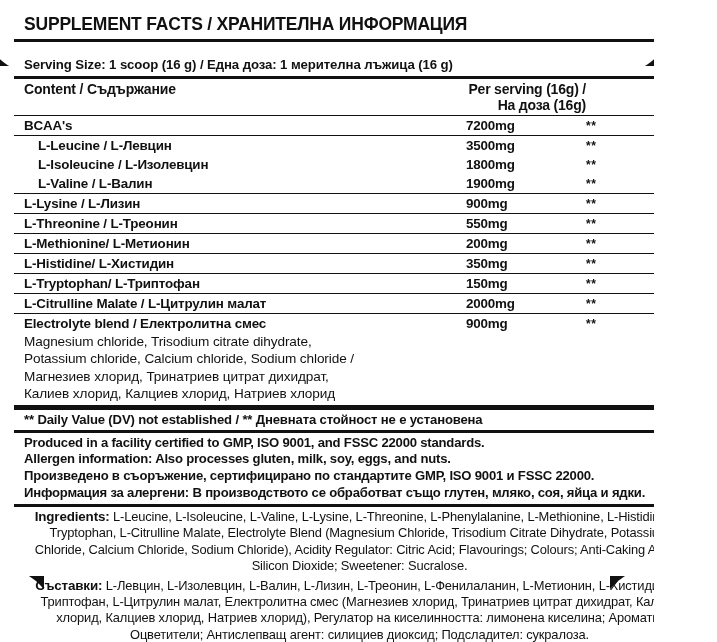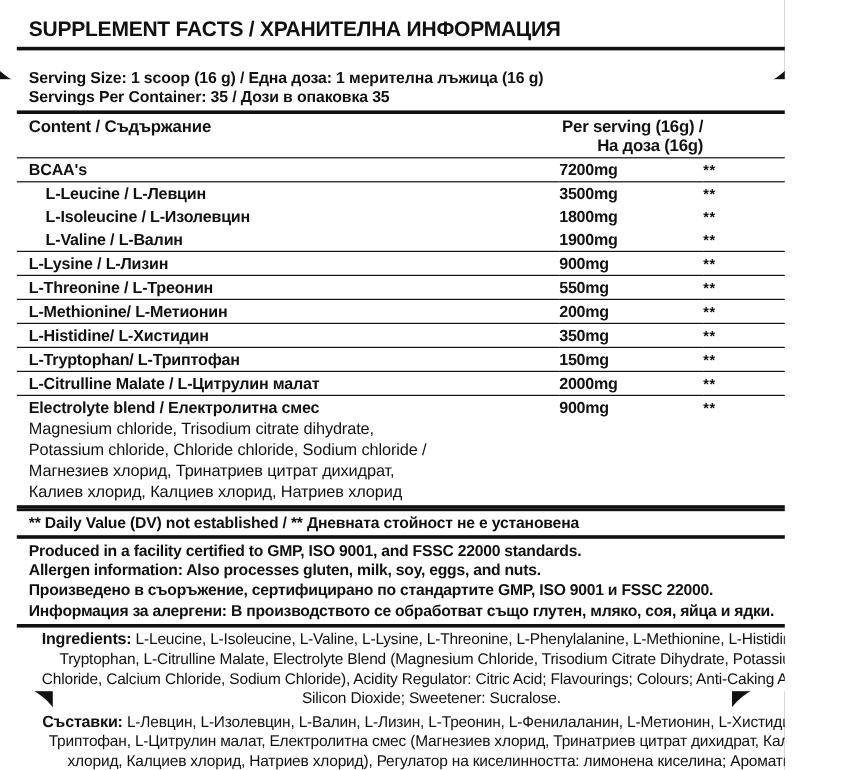--- a/index.html
+++ b/index.html
@@ -176,21 +176,20 @@
   <div class="corner br"></div>
 
   <div id="content">
 
     <div id="title">SUPPLEMENT FACTS / ХРАНИТЕЛНА ИНФОРМАЦИЯ</div>
 
     <div class="rule-thick"></div>
 
     <div id="serving">
       <div class="line">Serving Size: 1 scoop (16 g) / Една доза: 1 мерителна лъжица (16 g)</div>
-      <div class="line">Servings Per Container: 35 / Дози в опаковка 35</div>
     </div>
 
     <div class="rule-thick"></div>
 
     <table class="facts">
       <colgroup>
         <col class="c-name">
           <col class="c-amount">
           <col class="c-dv">
       </colgroup>
@@ -337,21 +336,21 @@
             </td>
             <td>
               <span class="dv">**</span>
             </td>
           </tr>
         </tbody>
     </table>
 
     <div id="blend-detail">
         <div>Magnesium chloride, Trisodium citrate dihydrate,</div>
-        <div>Potassium chloride, Chloride chloride, Sodium chloride /</div>
+        <div>Potassium chloride, Calcium chloride, Sodium chloride /</div>
         <div>Магнезиев хлорид, Тринатриев цитрат дихидрат,</div>
         <div>Калиев хлорид, Калциев хлорид, Натриев хлорид</div>
       </div>
 
     <div class="rule-thick"></div>
 
 
     <div class="rule-med"></div>
 
     <div class="note-block">

